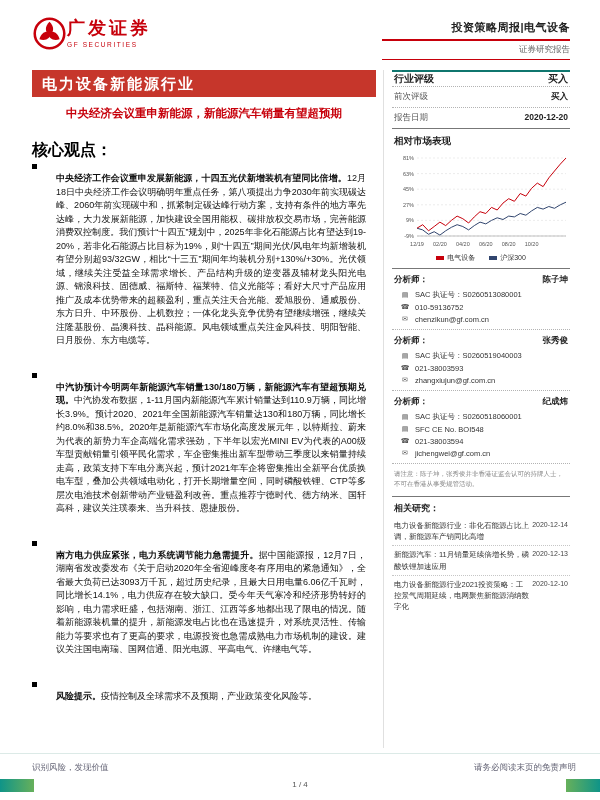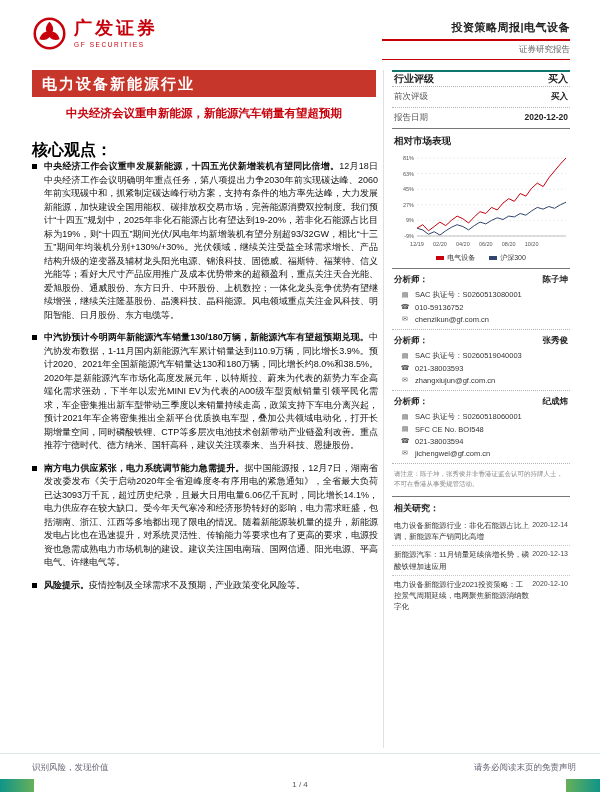--- a/index.html
+++ b/index.html
@@ -1,20 +1,20 @@
 <!DOCTYPE html>
 <html><head>
 <meta charset="utf-8">
 <style>
   html,body{margin:0;padding:0;background:#fff;}
   .page{position:relative;width:600px;height:800px;background:#fff;overflow:hidden;
         font-family:"Liberation Sans","DejaVu Sans",sans-serif;color:#111;}
 
   
-  .logo{position:absolute;left:32px;top:16px;display:flex;align-items:center;gap:7px;}
+  .logo{position:absolute;left:32px;top:16px;display:flex;align-items:center;}
   .logo svg{width:35px;height:35px;}
   .logo .cn{font-size:18px;font-weight:bold;color:#c7000b;letter-spacing:3px;line-height:1.1;}
   .logo .en{font-size:6.5px;color:#c7000b;letter-spacing:1.6px;margin-top:2px;}
   .header-right{position:absolute;right:30px;top:20px;width:188px;text-align:right;}
   .series{font-size:11px;font-weight:bold;color:#222;padding-bottom:4px;letter-spacing:0.5px;}
   .red-rule{border-bottom:2px solid #c7000b;}
   .red-rule.thin{border-bottom-width:1px;}
   .doctype{font-size:8.5px;color:#666;padding:3px 0;}
 
   
@@ -22,21 +22,21 @@
   .title-bar span{display:block;color:#fff;font-size:15px;font-weight:bold;line-height:27px;
                   padding-left:10px;letter-spacing:2px;}
   .subtitle{position:absolute;left:32px;top:106px;width:344px;text-align:center;
             font-size:11.5px;font-weight:bold;color:#c7000b;}
 
   
   .core-heading{position:absolute;left:32px;top:140px;font-size:16px;font-weight:bold;color:#000;}
   .bullets{position:absolute;left:32px;top:160px;width:346px;}
   .bullet{display:flex;gap:7px;margin-bottom:9px;}
   .bullet .marker{flex:0 0 auto;width:5px;height:5px;background:#000;margin-top:4px;}
-  .bullet .text{margin:0;font-size:9px;line-height:1.5;text-align:justify;color:#111;}
+  .bullet .text{margin:12px;font-size:9px;line-height:1.5;text-align:justify;color:#111;}
   .bullet .lead{font-weight:bold;}
 
   
   .v-divider{position:absolute;left:383px;top:70px;height:678px;border-left:1px solid #e0e0e0;}
   .sidebar{position:absolute;left:392px;top:70px;width:178px;}
   .rating-row{display:flex;justify-content:space-between;align-items:baseline;
               padding:0 2px;border-top:2px solid #0f766e;font-size:10px;font-weight:bold;color:#222;}
   .meta-row{display:flex;justify-content:space-between;padding:4px 2px;font-size:8.5px;
             color:#555;border-top:1px dotted #b3b3b3;}
   .meta-row .value{font-weight:bold;color:#222;}

